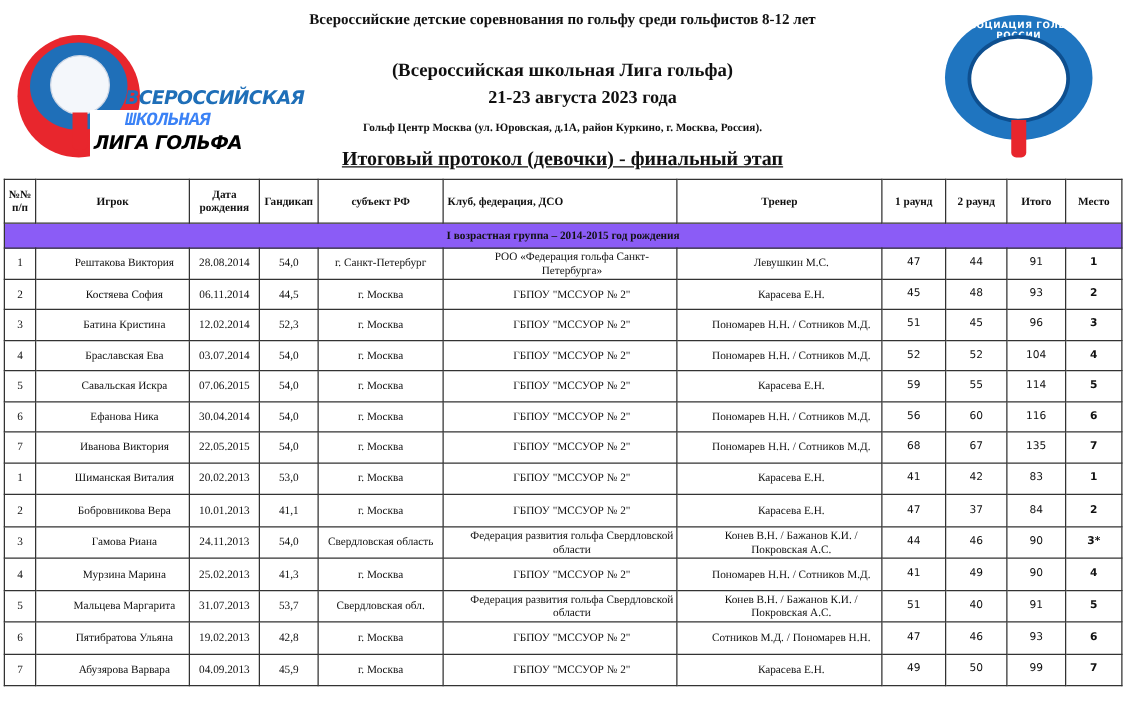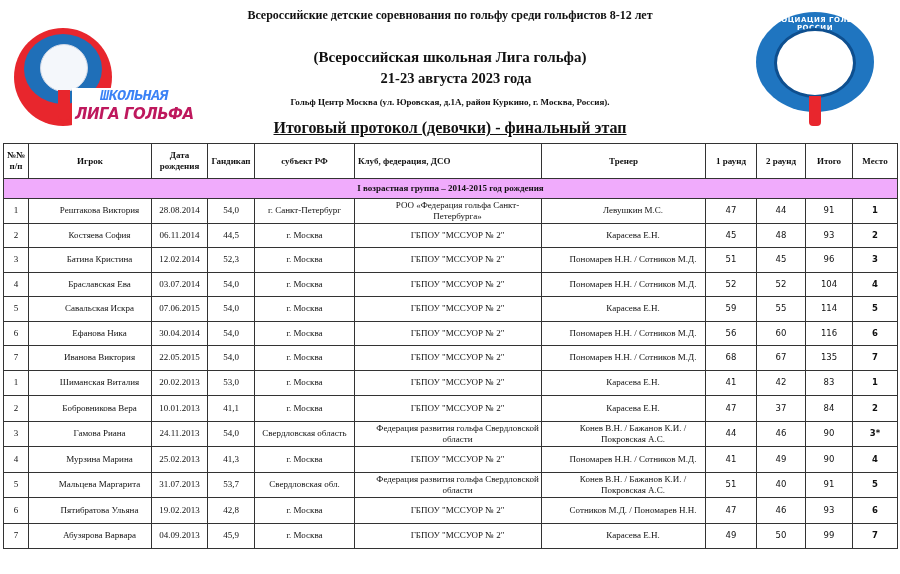--- a/index.html
+++ b/index.html
@@ -1,72 +1,73 @@
 <!DOCTYPE html>
 <html><head>
 <meta charset="utf-8">
 <style>
   * { box-sizing: border-box; margin: 0; padding: 0; }
   html, body { width: 900px; height: 574px; background: #ffffff; overflow: hidden; }
   body { position: relative; font-family: "Liberation Serif", "DejaVu Serif", serif; color: #111; }
 
   .title1 { position: absolute; left: 180px; width: 540px; top: 6px; text-align: center; font-size: 12px; font-weight: bold; line-height: 18px; }
   .title2 { position: absolute; left: 180px; width: 540px; top: 24px; text-align: center; font-size: 15px; font-weight: bold; line-height: 18px; margin-top: 24px; }
-  .date { position: absolute; left: 186px; width: 540px; top: 70px; text-align: center; font-size: 14.5px; font-weight: bold; }
+  .date { position: absolute; left: 196px; width: 540px; top: 70px; text-align: center; font-size: 14.5px; font-weight: bold; }
   .venue { position: absolute; left: 180px; width: 540px; top: 97px; text-align: center; font-size: 9px; font-weight: bold; }
   .protocol { position: absolute; left: 180px; width: 540px; top: 119px; text-align: center; font-size: 16px; font-weight: bold; text-decoration: underline; }
 
   
   .logo-left { position: absolute; left: 10px; top: 28px; width: 225px; height: 100px; }
   .logo-left .ring { position: absolute; left: 4px; top: 0px; width: 98px; height: 98px; border-radius: 50%; background: #e8262d; }
   .logo-left .ring-blue { position: absolute; left: 14px; top: 6px; width: 78px; height: 70px; border-radius: 50%; background: #1f6fb8; }
   .logo-left .ball { position: absolute; left: 30px; top: 16px; width: 48px; height: 48px; border-radius: 50%; background: #f4f7fb; border: 1px solid #cfd8e6; }
   .logo-left .tee { position: absolute; left: 48px; top: 62px; width: 12px; height: 30px; background: #e8262d; border-radius: 0 0 4px 4px; }
   .logo-left .cut { position: absolute; left: 62px; top: 60px; width: 50px; height: 40px; background: #fff; }
   .logo-left .txt { position: absolute; font-family: "DejaVu Sans", sans-serif; font-weight: bold; font-style: italic; font-size: 15px; letter-spacing: -0.5px; line-height: 17px; }
   .logo-left .t1 { left: 90px; top: 42px; color: #1f6fb8; }
   .logo-left .t2 { left: 90px; top: 60px; color: #3b82f6; font-family: Liberation Mono, monospace; }
-  .logo-left .t3 { left: 65px; top: 78px; color: #be185d; }
+  .logo-left .t3 { left: 65px; top: 78px; color: #000000; }
 
   
   .logo-right { position: absolute; left: 756px; top: 12px; width: 118px; height: 118px; }
   .logo-right .outer { position: absolute; left: 0; top: 0; width: 118px; height: 100px; border-radius: 50%; background: #1f75c0; }
   .logo-right .inner { position: absolute; left: 18px; top: 16px; width: 82px; height: 70px; border-radius: 50%; background: #ffffff; border: 3px solid #0e4f8f; }
   .logo-right .agr { position: absolute; left: 0; width: 118px; top: 30px; text-align: center; font-family: "DejaVu Sans", sans-serif; font-weight: bold; font-size: 22px; color: #1a5fa8; }
   .logo-right .agr .p { color: #e8262d; }
   .logo-right .ring-text { position: absolute; left: 0; top: 4px; width: 118px; text-align: center; font-family: "DejaVu Sans", sans-serif; font-size: 7px; font-weight: bold; color: #ffffff; letter-spacing: 0.5px; }
   .logo-right .tee { position: absolute; left: 53px; top: 84px; width: 12px; height: 30px; background: #e8262d; border-radius: 0 0 4px 4px; }
 
   
   table.protocol-table { position: absolute; left: 3px; top: 143px; width: 894px; border-collapse: collapse; table-layout: fixed; font-size: 9px; }
   table.protocol-table td, table.protocol-table th { border: 1px solid #333; vertical-align: middle; line-height: 11px; }
   table.protocol-table th { font-weight: bold; text-align: center; height: 35px; font-size: 9px; padding: 0 2px; }
   td.c { text-align: center; }
   td.l { text-align: center; padding-left: 19px; }
   td.num { text-align: center; font-family: "DejaVu Sans", sans-serif; font-size: 8.5px; }
   td.place { text-align: center; font-family: "DejaVu Sans", sans-serif; font-size: 8.5px; font-weight: bold; }
-  tr.group td { background: #f0abfc; text-align: center; font-weight: bold; height: 20px; }
+  tr.group td { background: #8b5cf6; text-align: center; font-weight: bold; height: 20px; }
   tr.row1 td { height: 24.5px; }
   tr.row2 td { height: 25.5px; }
 </style>
 </head>
 <body>
 
 <div class="title1">Всероссийские детские соревнования по гольфу среди гольфистов 8-12 лет</div>
 <div class="title2">(Всероссийская школьная Лига гольфа)</div>
 <div class="date">21-23 августа 2023 года</div>
 <div class="venue">Гольф Центр Москва (ул. Юровская, д.1А, район Куркино, г. Москва, Россия).</div>
 <div class="protocol">Итоговый протокол (девочки) - финальный этап</div>
 
 <div class="logo-left">
   <div class="ring"></div>
   <div class="ring-blue"></div>
   <div class="ball"></div>
   <div class="cut"></div>
   <div class="tee"></div>
+  <div class="txt t1">ВСЕРОССИЙСКАЯ</div>
   <div class="txt t2">ШКОЛЬНАЯ</div>
   <div class="txt t3">ЛИГА ГОЛЬФА</div>
 </div>
 
 <div class="logo-right">
   <div class="outer"></div>
   <div class="ring-text">АССОЦИАЦИЯ ГОЛЬФА РОССИИ</div>
   <div class="inner"></div>
   <div class="tee"></div>
 </div>

